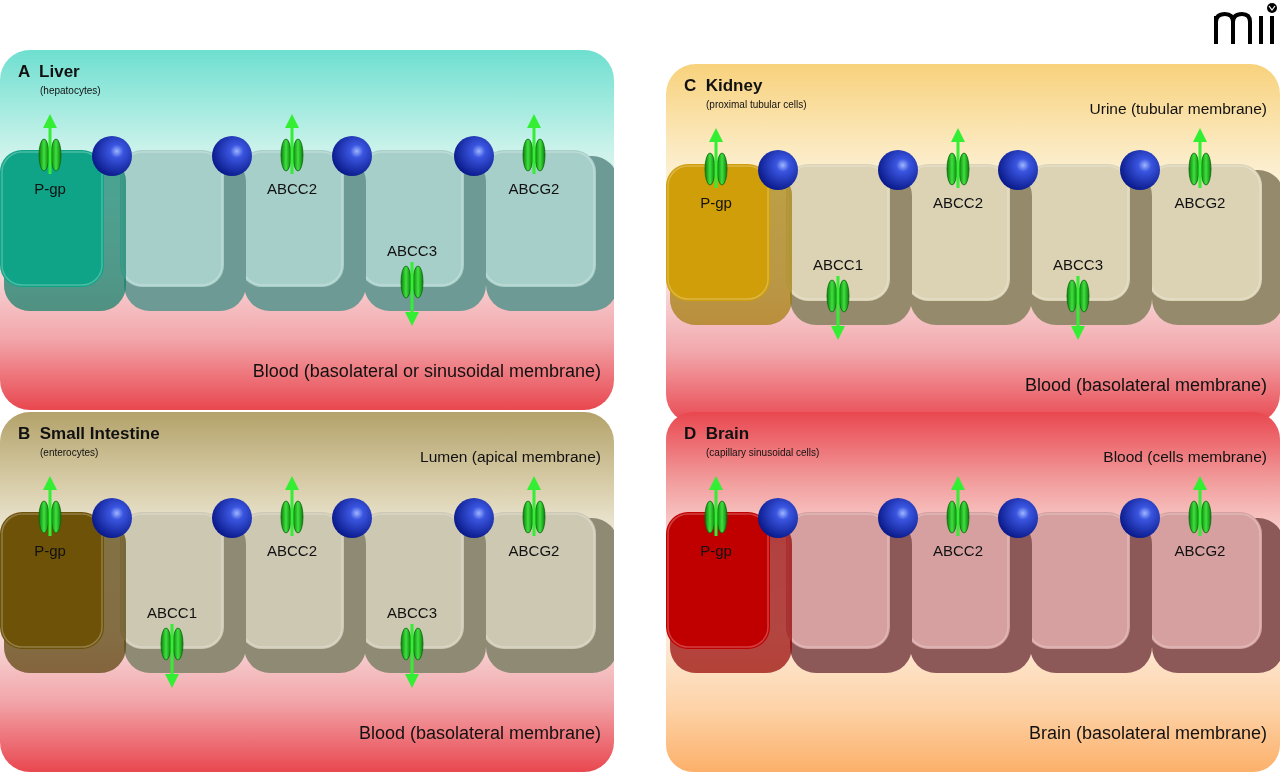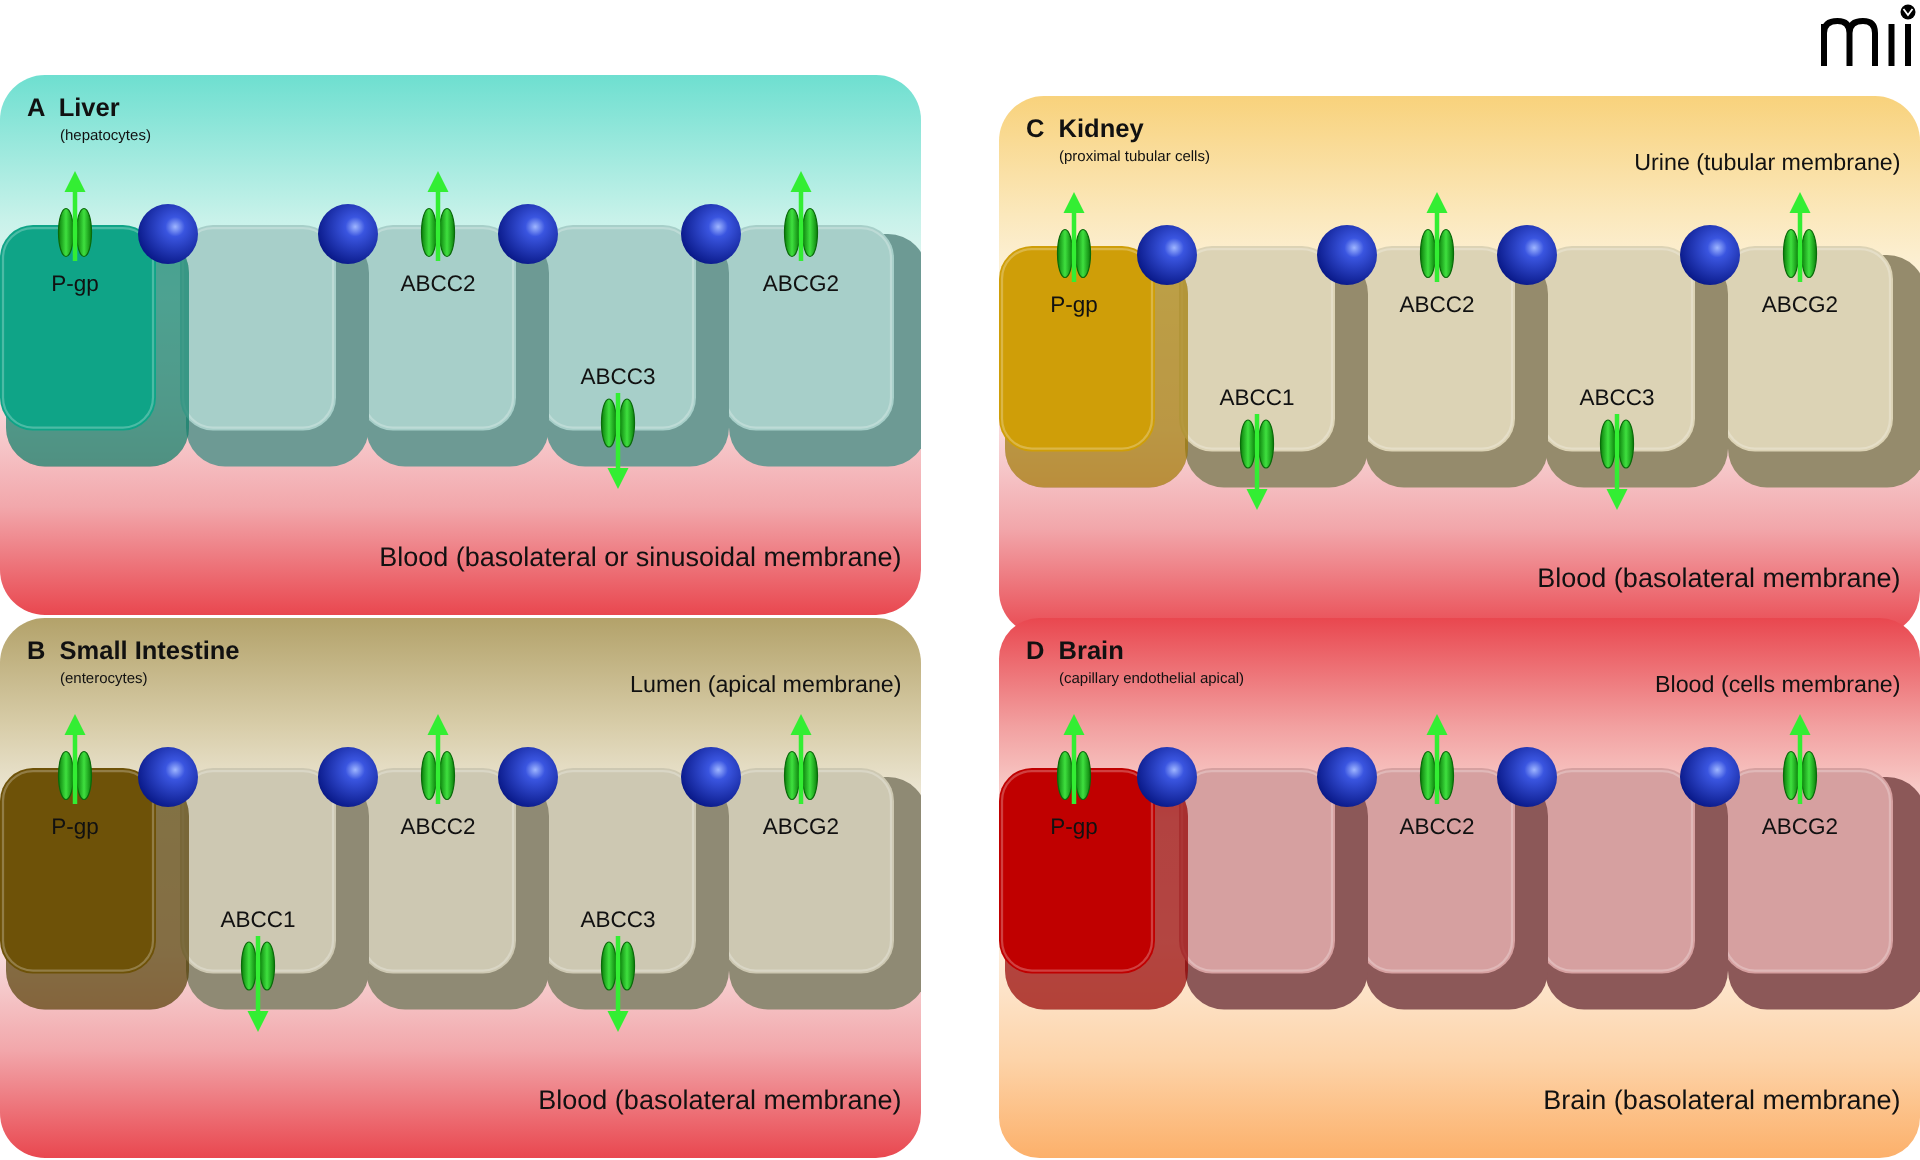--- a/index.html
+++ b/index.html
@@ -335,21 +335,21 @@
           <line x1="412" y1="212" x2="412" y2="264" stroke="#33ee33" stroke-width="3"></line>
           <polygon points="405,262 419,262 412,276" fill="#33ee33"></polygon>
         </g>
         <text x="412" y="206" text-anchor="middle" class="tlabel">ABCC3</text>
       </g>
     </svg>
 </div>
 
 <div class="panel" id="panel-D">
   <div class="panel-title">D  Brain</div>
-  <div class="panel-subtitle">(capillary endothelial apical)</div>
+  <div class="panel-subtitle">(capillary sinusoidal cells)</div>
   <div class="apical-label">Blood (cells membrane)</div>
   <div class="basal-label">Brain (basolateral membrane)</div>
   <svg class="cells">
       <defs>
         <radialGradient id="p3-ball" cx="0.62" cy="0.38" r="0.65">
           <stop offset="0" stop-color="#9fb6ff"></stop>
           <stop offset="0.25" stop-color="#3a55e0"></stop>
           <stop offset="1" stop-color="#0a1a8a"></stop>
         </radialGradient>
         <linearGradient id="p3-tp" x1="0" y1="0" x2="1" y2="0">

